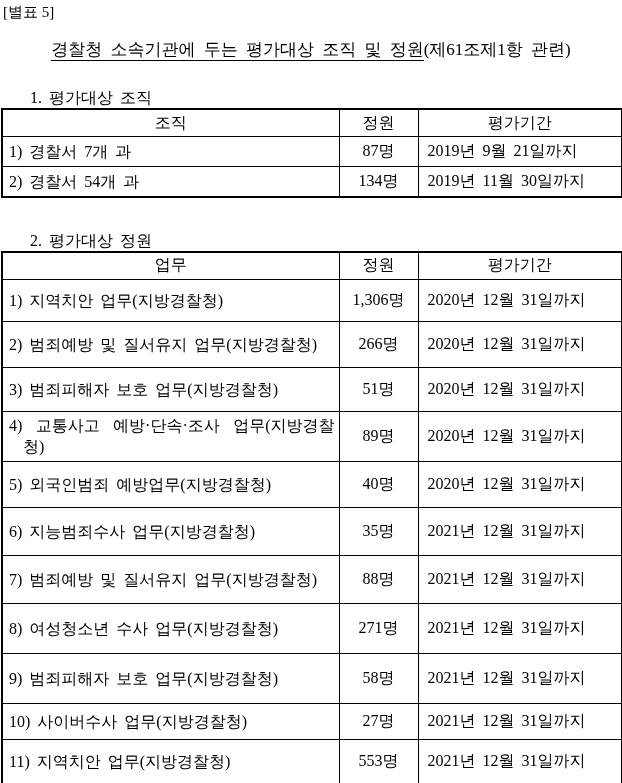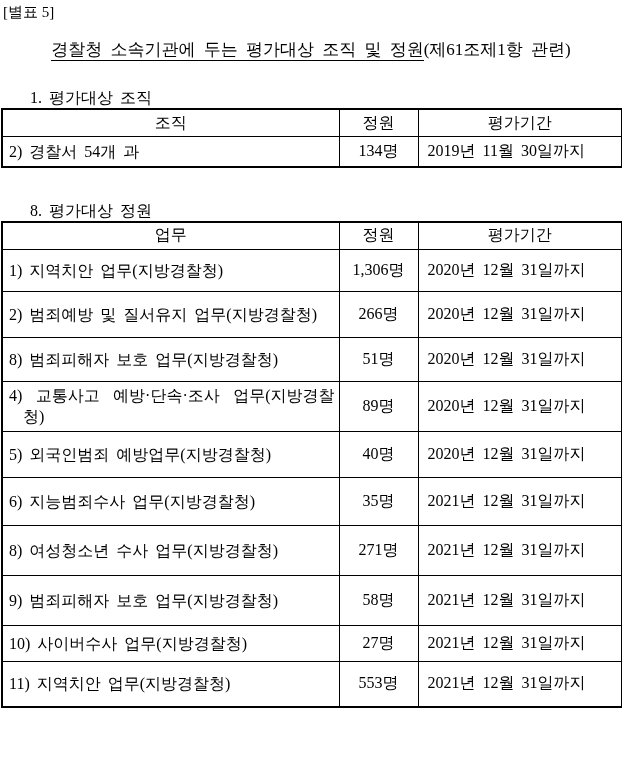--- a/index.html
+++ b/index.html
@@ -97,28 +97,33 @@
       <col class="c-quota">
       <col class="c-period">
     </colgroup>
   <tbody>
       <tr>
     <th>조직</th>
     <th>정원</th>
     <th>평가기간</th>
   </tr>
   <tr class="body-row">
+    <td class="cell-main">1) 경찰서 7개 과</td>
+    <td class="cell-quota">87명</td>
+    <td class="cell-period">2019년 9월 21일까지</td>
+  </tr>
+  <tr class="body-row">
     <td class="cell-main">2) 경찰서 54개 과</td>
     <td class="cell-quota">134명</td>
     <td class="cell-period">2019년 11월 30일까지</td>
   </tr>
 </tbody>
   </table>
 
-<div class="section-heading second">8. 평가대상 정원</div>
+<div class="section-heading second">2. 평가대상 정원</div>
 
 <table class="data-table" id="t2">
   <colgroup>
       <col class="c-main">
       <col class="c-quota">
       <col class="c-period">
     </colgroup>
   <tbody>
       <tr>
     <th>업무</th>
@@ -129,37 +134,42 @@
     <td class="cell-main">1) 지역치안 업무(지방경찰청)</td>
     <td class="cell-quota">1,306명</td>
     <td class="cell-period">2020년 12월 31일까지</td>
   </tr>
   <tr style="height:46px">
     <td class="cell-main">2) 범죄예방 및 질서유지 업무(지방경찰청)</td>
     <td class="cell-quota">266명</td>
     <td class="cell-period">2020년 12월 31일까지</td>
   </tr>
   <tr style="height:44px">
-    <td class="cell-main">8) 범죄피해자 보호 업무(지방경찰청)</td>
+    <td class="cell-main">3) 범죄피해자 보호 업무(지방경찰청)</td>
     <td class="cell-quota">51명</td>
     <td class="cell-period">2020년 12월 31일까지</td>
   </tr>
   <tr style="height:50px">
     <td class="cell-main">4) 교통사고 예방·단속·조사 업무(지방경찰청)</td>
     <td class="cell-quota">89명</td>
     <td class="cell-period">2020년 12월 31일까지</td>
   </tr>
   <tr style="height:46px">
     <td class="cell-main">5) 외국인범죄 예방업무(지방경찰청)</td>
     <td class="cell-quota">40명</td>
     <td class="cell-period">2020년 12월 31일까지</td>
   </tr>
   <tr style="height:48px">
     <td class="cell-main">6) 지능범죄수사 업무(지방경찰청)</td>
     <td class="cell-quota">35명</td>
+    <td class="cell-period">2021년 12월 31일까지</td>
+  </tr>
+  <tr style="height:48px">
+    <td class="cell-main">7) 범죄예방 및 질서유지 업무(지방경찰청)</td>
+    <td class="cell-quota">88명</td>
     <td class="cell-period">2021년 12월 31일까지</td>
   </tr>
   <tr style="height:50px">
     <td class="cell-main">8) 여성청소년 수사 업무(지방경찰청)</td>
     <td class="cell-quota">271명</td>
     <td class="cell-period">2021년 12월 31일까지</td>
   </tr>
   <tr style="height:50px">
     <td class="cell-main">9) 범죄피해자 보호 업무(지방경찰청)</td>
     <td class="cell-quota">58명</td>

